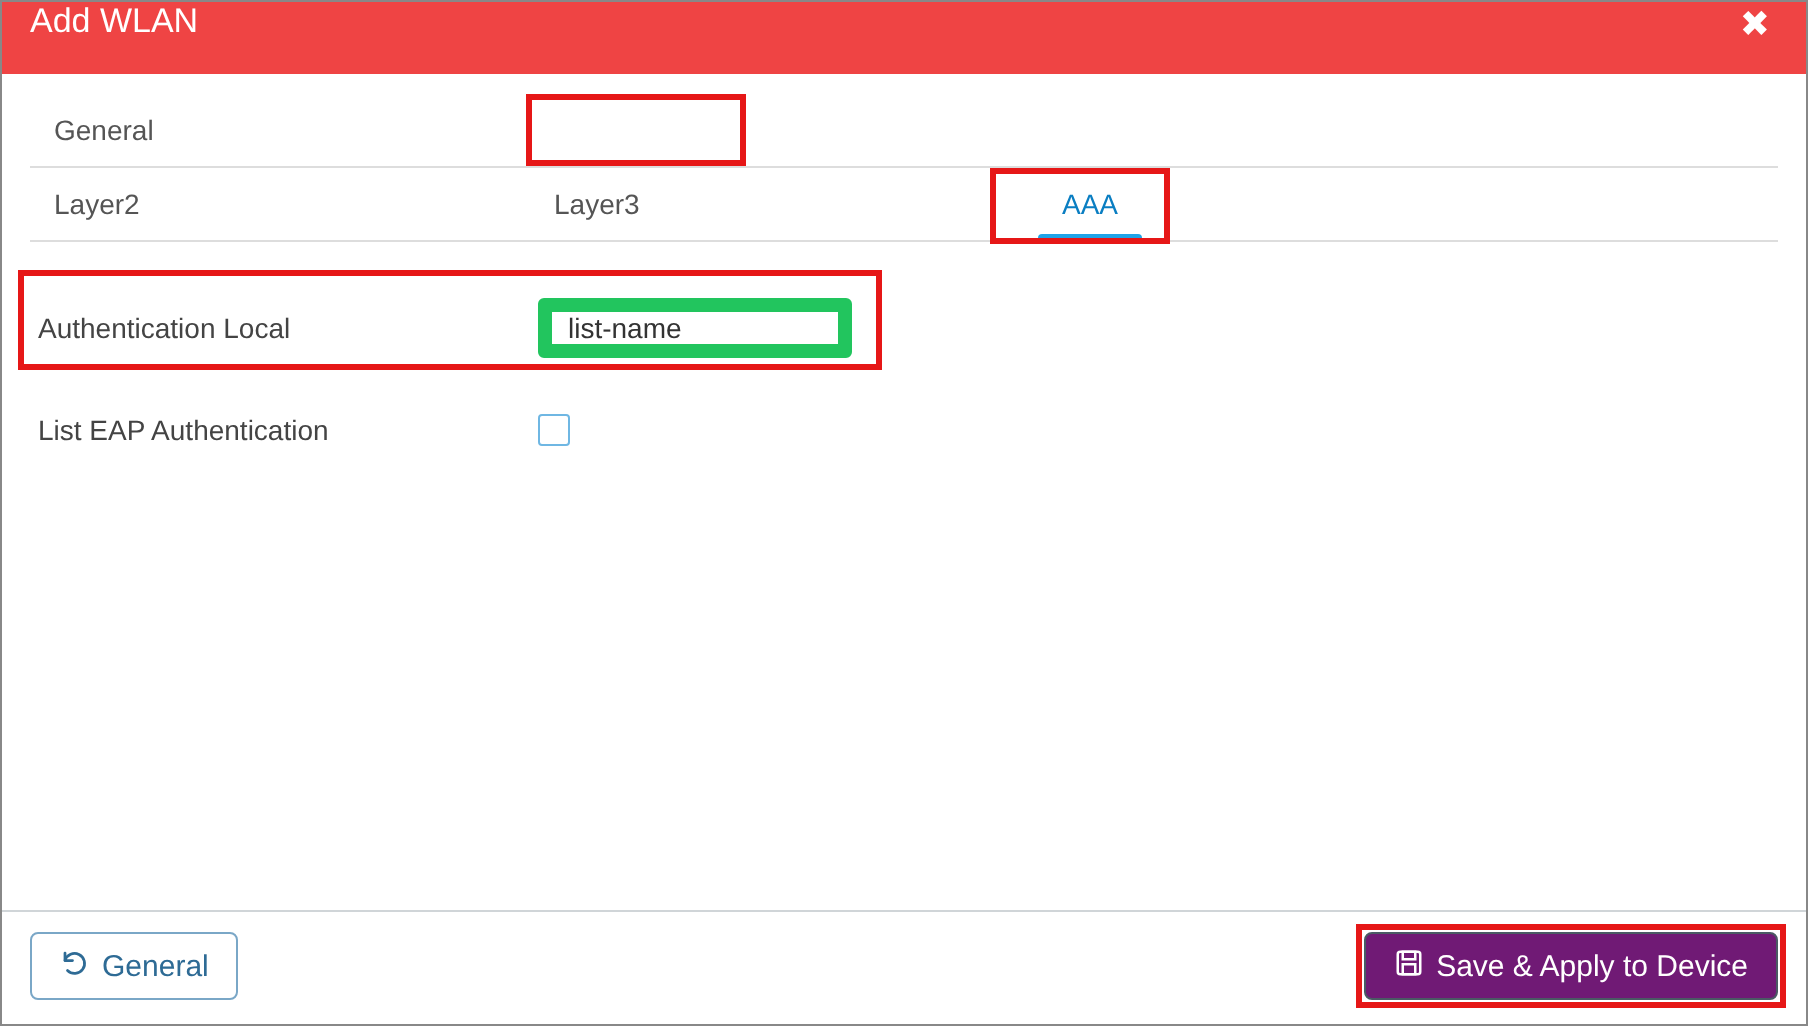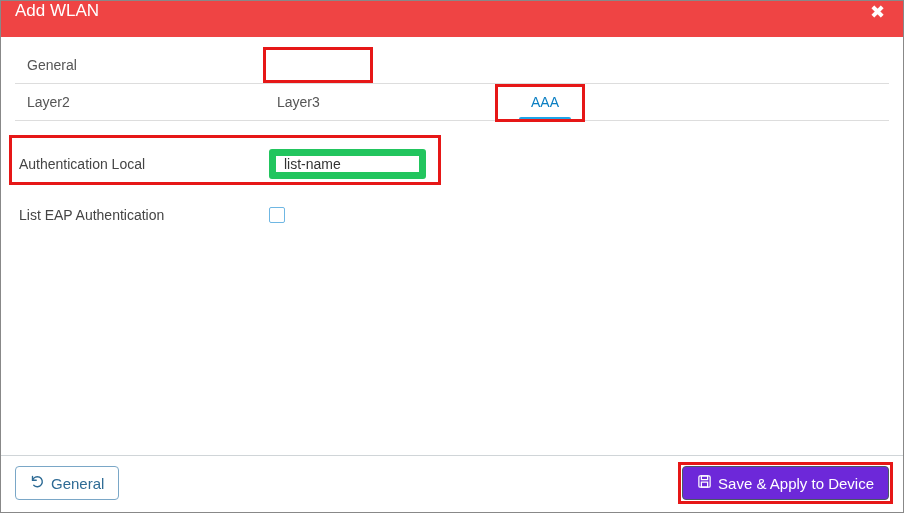--- a/index.html
+++ b/index.html
@@ -127,21 +127,21 @@
     border-radius: 4px;
     cursor: pointer;
     font-size: 15px;
   }
   .btn-cancel {
     border: 1px solid #7aa7c7;
     color: #2e6b95;
     background: #fff;
   }
   .btn-primary {
-    background: #6d28d9;
+    background: #701a75;
     color: #fff;
     border: 1px solid #4a5a64;
   }
   .btn svg { width: 15px; height: 15px; }
   .tabs-wrap, .subtabs-wrap { position: relative; }
 </style>
 </head>
 <body>
 
 <div class="window">

